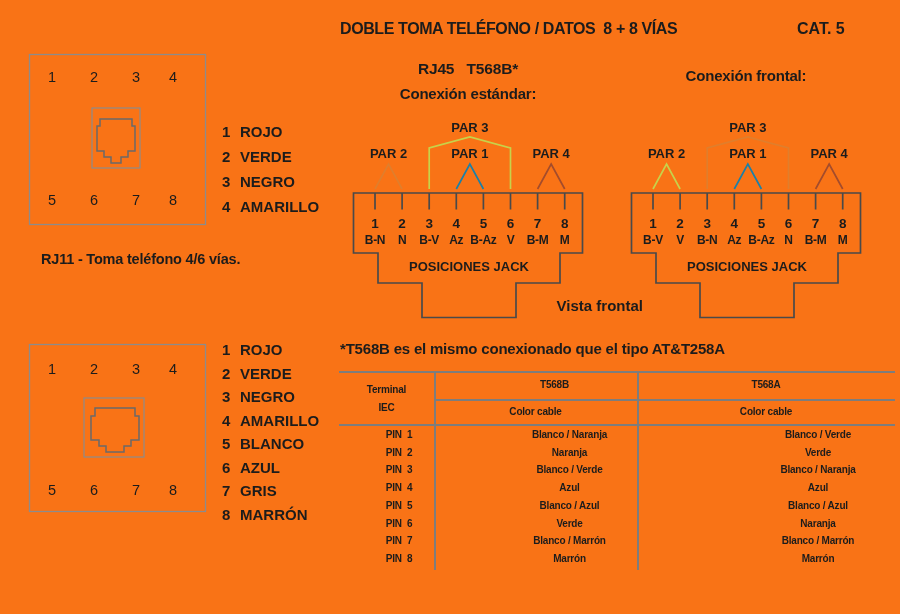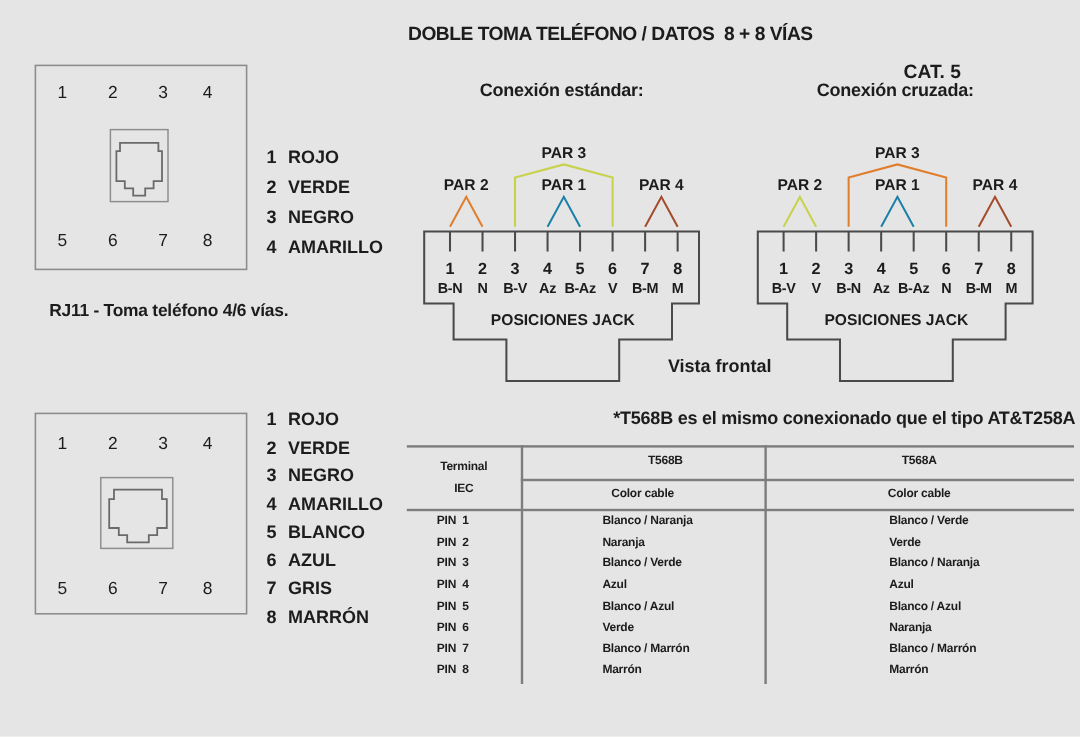--- a/index.html
+++ b/index.html
@@ -1,46 +1,46 @@
 <!DOCTYPE html>
 <html><head>
 <meta charset="utf-8">
 <style>
   html,body{margin:0;padding:0;background:#fffffe;}
-  .canvas{position:relative;width:900px;height:614px;background:#e5e5e5;overflow:hidden;
+  .canvas{position:relative;width:900px;height:614px;background:#f97316;overflow:hidden;
           font-family:"Liberation Sans",sans-serif;color:#1c1c1c;}
   .abs{position:absolute;}
   .pre{white-space:pre;}
   .main-title{left:340px;top:20px;font-size:16px;font-weight:700;letter-spacing:-0.4px;}
-  .cat{left:753px;top:20px;font-size:16px;font-weight:700;margin-top:32px;}
+  .cat{left:797px;top:20px;font-size:16px;font-weight:700;}
   .diag-head{width:232px;text-align:center;font-weight:700;}
   .diag-name{font-size:15.5px;letter-spacing:-0.2px;}
   .diag-sub{font-size:15px;margin-top:7px;letter-spacing:-0.2px;}
   .vista{left:551px;top:297px;width:92px;text-align:right;font-size:15px;font-weight:700;}
-  .note{left:340px;top:340px;width:556px;text-align:right;font-size:15px;font-weight:700;letter-spacing:-0.2px;}
+  .note{left:340px;top:340px;width:556px;text-align:left;font-size:15px;font-weight:700;letter-spacing:-0.2px;}
   .caption{font-size:14.5px;font-weight:700;letter-spacing:-0.2px;margin-left:11px;}
   .legend{display:flex;flex-direction:column;}
   .legend-row{display:flex;font-size:15px;font-weight:700;}
   .legend .num{width:18px;}
   .legend1 .legend-row{height:25px;line-height:25px;}
   .legend2 .legend-row{height:23.5px;line-height:23.5px;}
   svg text{font-family:"Liberation Sans",sans-serif;fill:#1c1c1c;}
   .pin-num{font-size:13.5px;font-weight:700;}
   .pin-lbl{font-size:12px;font-weight:700;letter-spacing:-0.3px;}
   .par-lbl{font-size:13px;font-weight:700;}
   .jack-lbl{font-size:13px;font-weight:700;}
   .plate-num{font-size:14.5px;font-weight:400;}
   
   .tbl{left:339px;top:371px;width:556px;height:200px;font-size:10px;font-weight:700;letter-spacing:-0.2px;}
   .tline{position:absolute;background:#7d7d7d;}
   .hline{height:1.5px;}
   .vline{width:1.5px;height:199px;top:0;}
   .tcell{position:absolute;}
   .center{text-align:center;}
-  .trow{position:absolute;height:17.7px;line-height:17.7px;width:556px;display:flex;}
+  .trow{position:absolute;height:17.7px;line-height:17.7px;width:556px;display:flex;text-align:center;}
   .tc1{width:95px;padding-left:25px;box-sizing:border-box;white-space:pre;}
   .tc2{width:203px;padding-left:68px;box-sizing:border-box;}
   .tc3{width:258px;padding-left:104px;box-sizing:border-box;}
 </style>
 </head>
 <body>
 
 <div class="canvas">
 
   <div class="abs main-title pre">DOBLE TOMA TELÉFONO / DATOS  8 + 8 VÍAS</div>
@@ -125,20 +125,21 @@
         <span>GRIS</span>
       </div>
     <div class="legend-row">
         <span class="num">8</span>
         <span>MARRÓN</span>
       </div>
   </div>
 
 
   <div class="abs diag-head" style="left:352px;top:60px;">
+    <div class="diag-name pre">RJ45   T568B*</div>
     <div class="diag-sub">Conexión estándar:</div>
   </div>
 
   <svg class="abs" style="left:352px;top:118px;" width="232" height="202" viewBox="0 0 232 202">
     <path d="M 77.2,71 L 77.2,30 L 117.85,19 L 158.5,30 L 158.5,71" fill="none" stroke-width="1.7" stroke="#C7D24A"></path>
     <path d="M 23,71 L 36.55,46 L 50.1,71" fill="none" stroke-width="1.7" stroke="#E07E2C"></path>
     <path d="M 104.3,71 L 117.85,46 L 131.4,71" fill="none" stroke-width="1.7" stroke="#1B80A8"></path>
     <path d="M 185.6,71 L 199.15,46 L 212.7,71" fill="none" stroke-width="1.7" stroke="#A34C2C"></path>
     <text class="par-lbl" x="117.85" y="14" text-anchor="middle">PAR 3</text>
     <text class="par-lbl" x="36.55" y="40" text-anchor="middle">PAR 2</text>
@@ -168,21 +169,21 @@
     <text class="pin-lbl" x="77.2" y="126" text-anchor="middle">B-V</text>
     <text class="pin-lbl" x="104.3" y="126" text-anchor="middle">Az</text>
     <text class="pin-lbl" x="131.4" y="126" text-anchor="middle">B-Az</text>
     <text class="pin-lbl" x="158.5" y="126" text-anchor="middle">V</text>
     <text class="pin-lbl" x="185.6" y="126" text-anchor="middle">B-M</text>
     <text class="pin-lbl" x="212.7" y="126" text-anchor="middle">M</text>
     <text class="jack-lbl" x="117" y="153" text-anchor="middle">POSICIONES JACK</text>
   </svg>
 
   <div class="abs diag-head" style="left:630px;top:60px;">
-    <div class="diag-sub">Conexión cruzada:</div>
+    <div class="diag-sub">Conexión frontal:</div>
   </div>
 
   <svg class="abs" style="left:630px;top:118px;" width="232" height="202" viewBox="0 0 232 202">
     <path d="M 77.2,71 L 77.2,30 L 117.85,19 L 158.5,30 L 158.5,71" fill="none" stroke-width="1.7" stroke="#E07E2C"></path>
     <path d="M 23,71 L 36.55,46 L 50.1,71" fill="none" stroke-width="1.7" stroke="#C7D24A"></path>
     <path d="M 104.3,71 L 117.85,46 L 131.4,71" fill="none" stroke-width="1.7" stroke="#1B80A8"></path>
     <path d="M 185.6,71 L 199.15,46 L 212.7,71" fill="none" stroke-width="1.7" stroke="#A34C2C"></path>
     <text class="par-lbl" x="117.85" y="14" text-anchor="middle">PAR 3</text>
     <text class="par-lbl" x="36.55" y="40" text-anchor="middle">PAR 2</text>
     <text class="par-lbl" x="117.85" y="40" text-anchor="middle">PAR 1</text>

